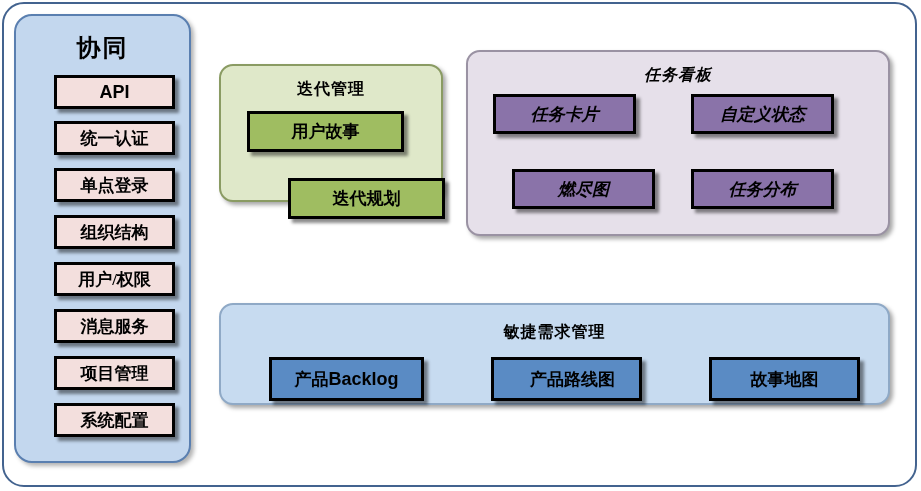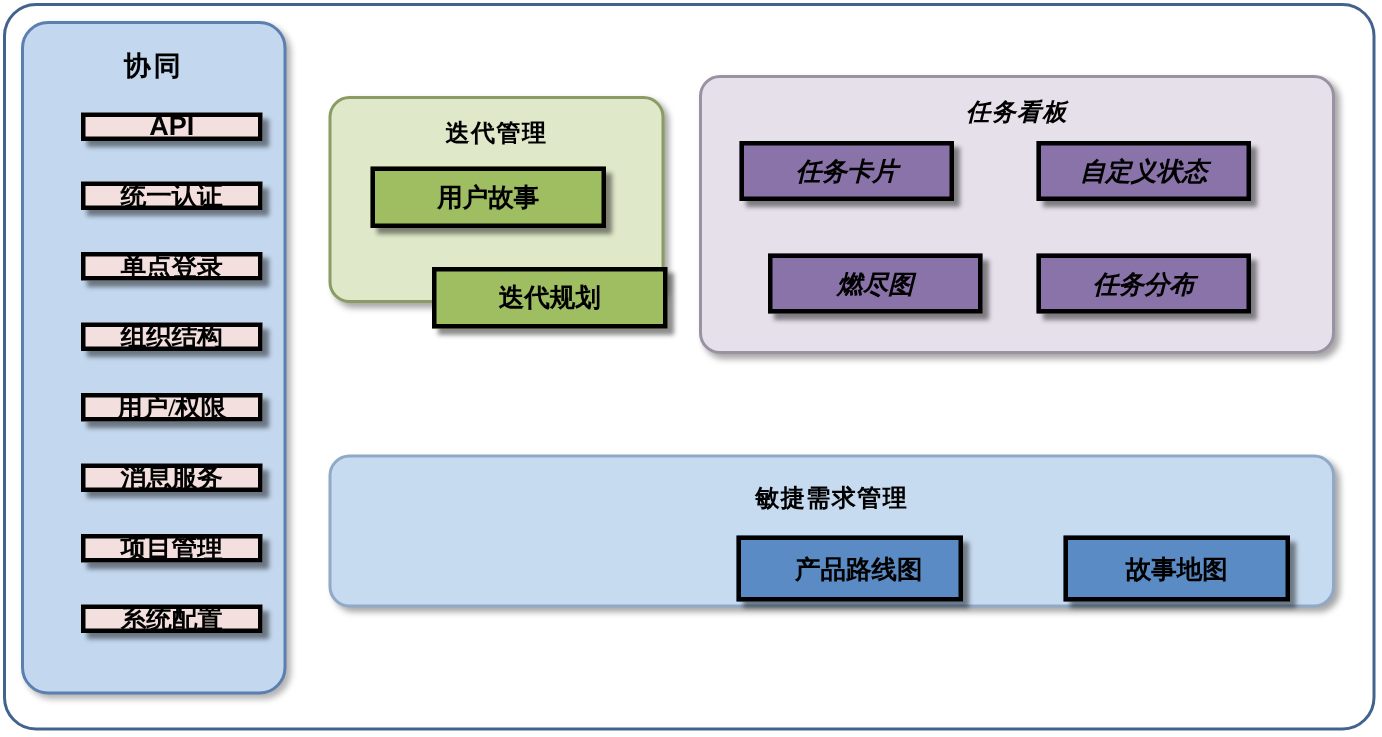--- a/index.html
+++ b/index.html
@@ -53,21 +53,21 @@
     top: 14px;
     width: 177px;
     height: 449px;
     background: #c3d7ee;
     border: 2px solid #5a7fb0;
     border-radius: 18px;
     box-shadow: 3px 3px 4px rgba(0,0,0,0.30);
   }
   .panel-sidebar .panel-title {
     top: 16px;
-    font-size: 18px;
+    font-size: 24px;
     letter-spacing: 2px;
   }
 
   
   .panel-iteration {
     left: 219px;
     top: 64px;
     width: 224px;
     height: 138px;
     background: #dfe8c9;
@@ -128,21 +128,21 @@
   .node.latin {
     font-family: "Liberation Sans", sans-serif;
     font-weight: bold;
     font-size: 18px;
   }
 
   .node-pink {
     background: #f3dfdd;
     left: 38px;
     width: 121px;
-    height: 19px;
+    height: 34px;
   }
   .node-green {
     background: #9fbd61;
     left: 248px;
     width: 157px;
     height: 41px;
   }
   .node-purple {
     background: #8a73a9;
     width: 143px;
@@ -200,19 +200,25 @@
 
     <div class="node node-purple" style="top:42px; left:25px;">任务卡片</div>
     <div class="node node-purple" style="top:42px; left:223px;">自定义状态</div>
     <div class="node node-purple" style="top:117px; left:25px;margin-left:19px;">燃尽图</div>
     <div class="node node-purple" style="top:117px; left:223px;">任务分布</div>
   </div>
 
   <div class="panel panel-agile">
     <div class="panel-title">敏捷需求管理</div>
 
+    <div class="node node-blue" style="top:52px; left:48px; width:155px;">
+      <span class="mixed-label">
+        <span class="cjk">产品</span>
+          <span class="lat">Backlog</span>
+      </span>
+    </div>
 
     <div class="node node-blue" style="top:52px; left:270px; width:151px;padding-left:12px;">产品路线图</div>
 
     <div class="node node-blue" style="top:52px; left:488px; width:151px;">故事地图</div>
   </div>
 
 </div>
 
 </body></html>

